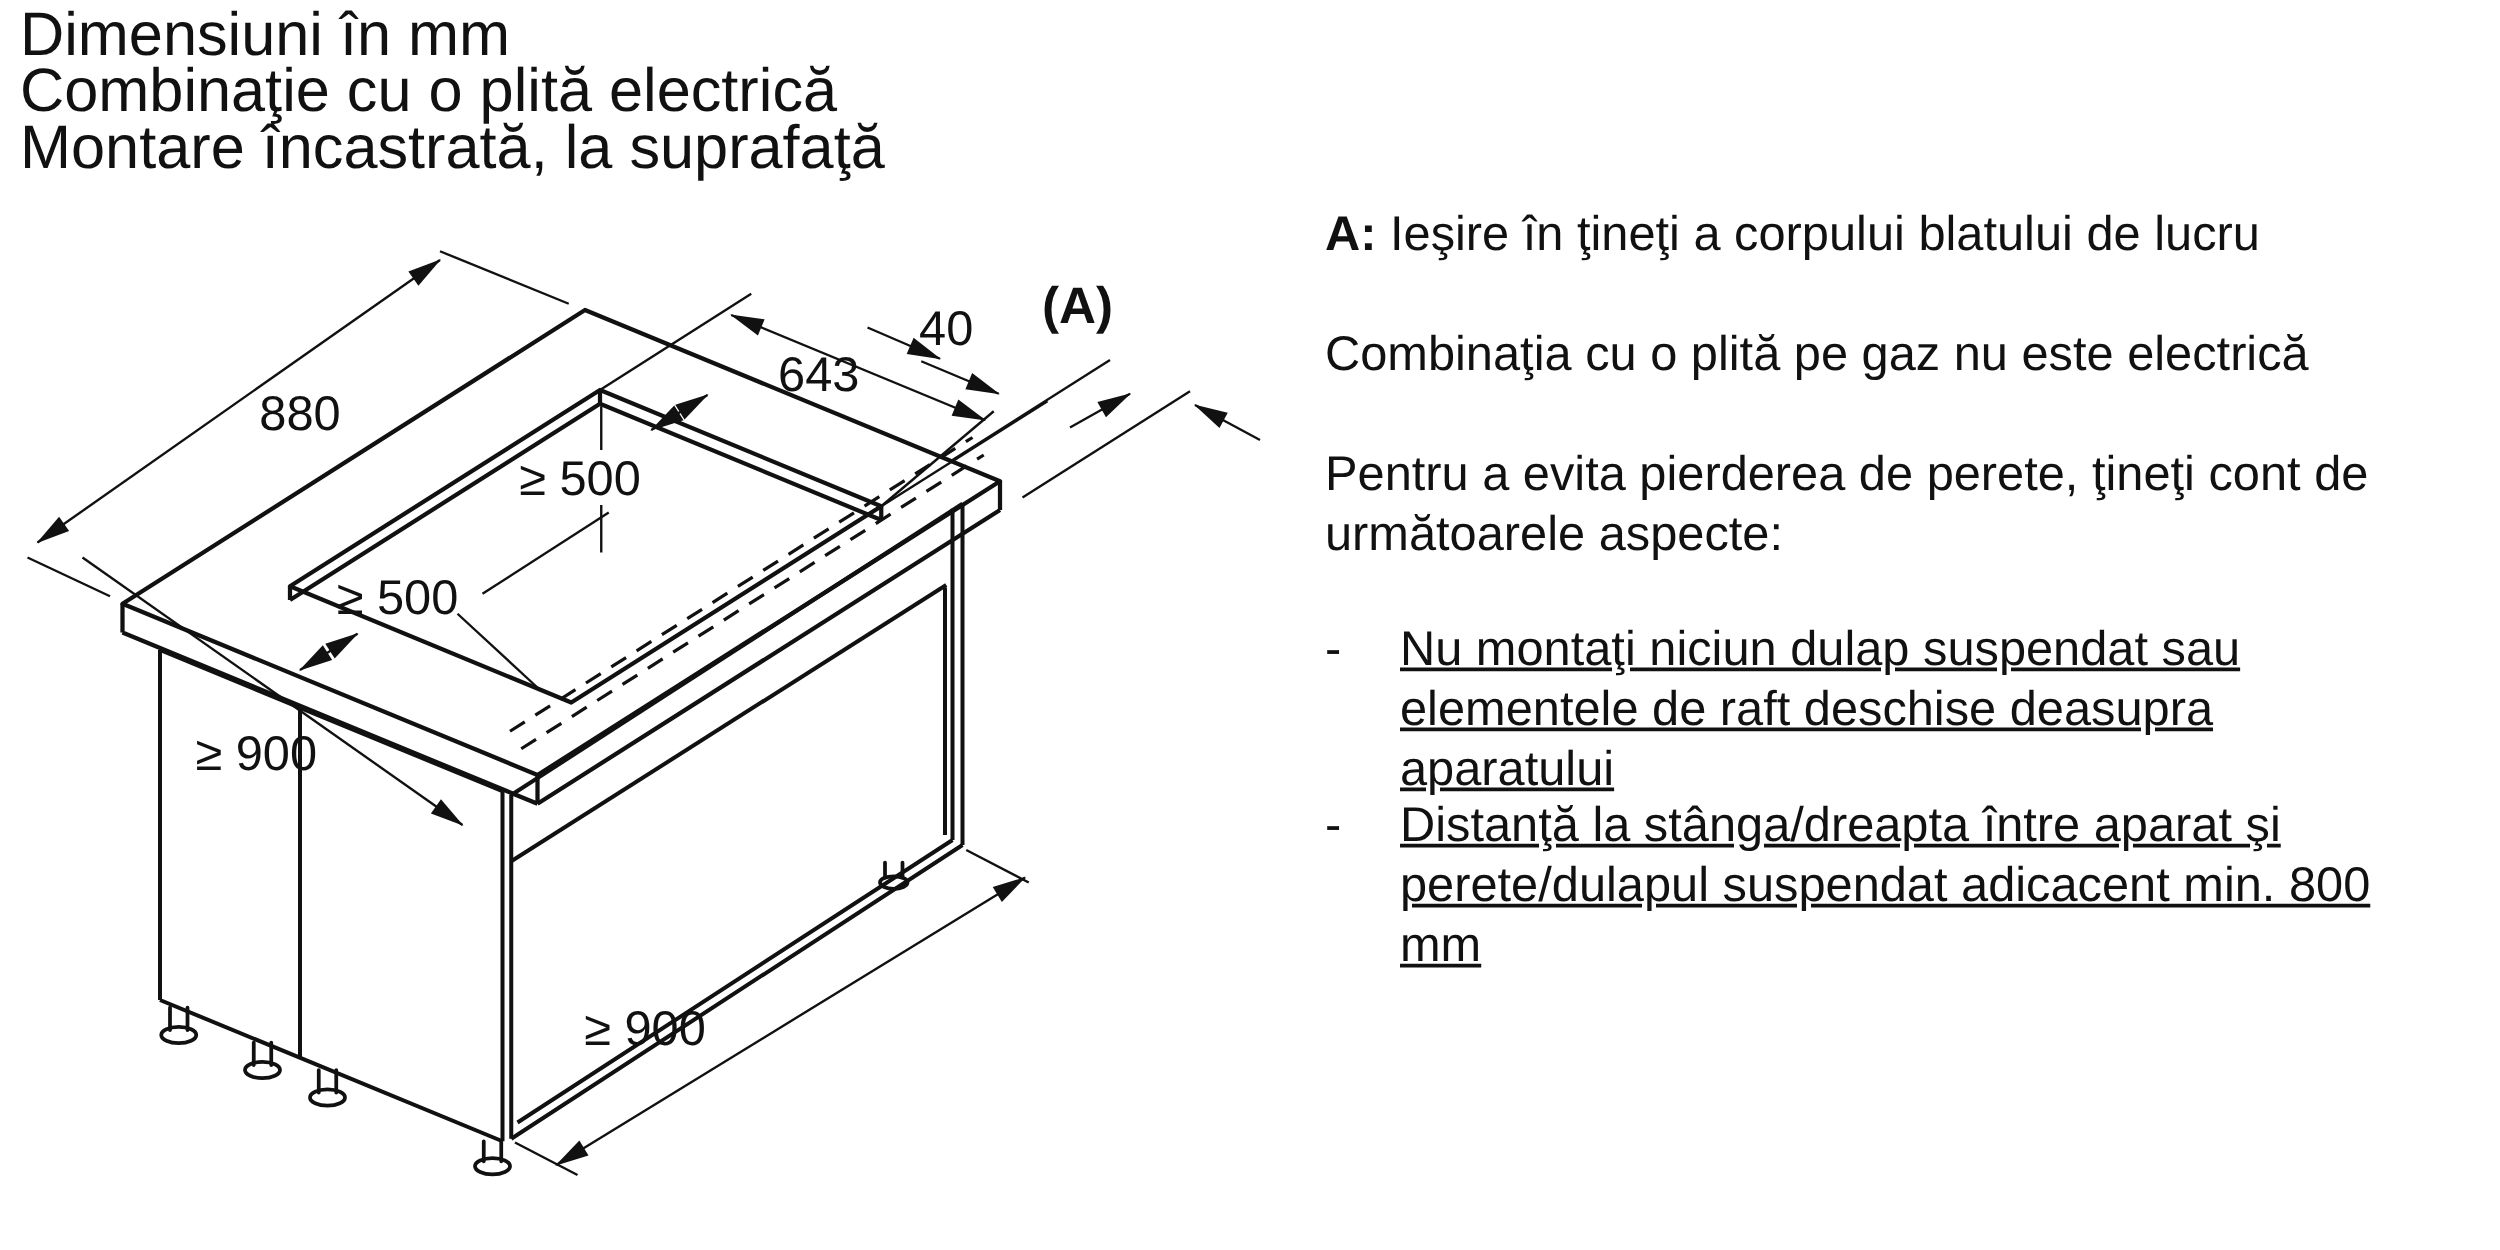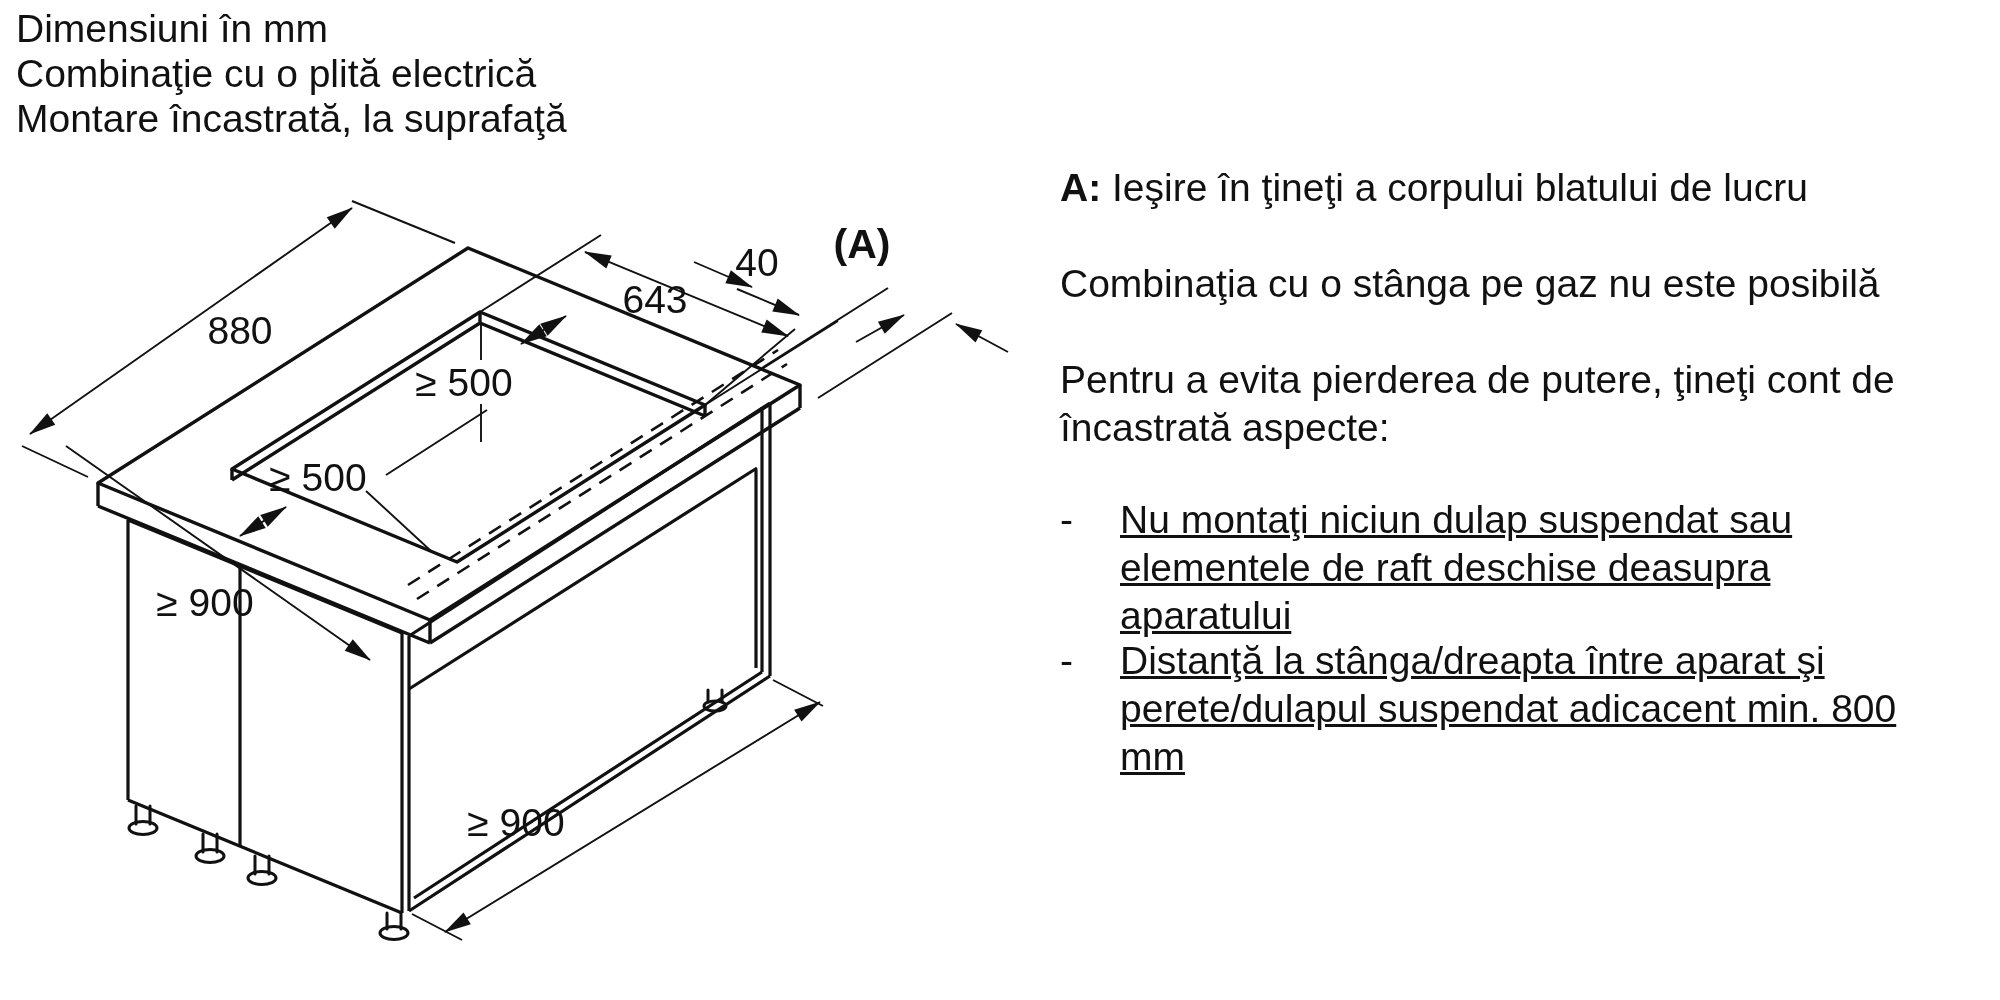--- a/index.html
+++ b/index.html
@@ -1,18 +1,18 @@
 <!DOCTYPE html>
 <html><head>
 <meta charset="utf-8">
 <style>
   html,body{margin:0;padding:0;background:#fff;}
   .canvas{position:relative;width:2000px;height:1000px;background:#ffffff;overflow:hidden;
           font-family:"Liberation Sans", sans-serif;color:#111;}
-  .title-block{position:absolute;left:16px;top:6px;line-height:45px;font-size:39px;white-space:nowrap;}
+  .title-block{position:absolute;left:16px;top:6px;line-height:45px;font-size:49px;white-space:nowrap;}
   .title-line{font-weight:400;}
   .title-line.bold{font-weight:400;}
   .notes{position:absolute;left:1060px;top:0;width:905px;font-size:39px;line-height:48px;}
   .note-a{position:absolute;left:0;top:164px;white-space:nowrap;}
   .note-a b{font-weight:700;}
   .note-gas{position:absolute;left:0;top:260px;white-space:nowrap;}
   .note-intro{position:absolute;left:0;top:356px;width:880px;}
   .bullet{position:absolute;left:0;display:flex;}
   .bullet-1{top:496px;}
   .bullet-2{top:637px;}
@@ -26,22 +26,22 @@
 <div class="canvas">
 
   <div class="title-block">
     <div class="title-line">Dimensiuni în mm</div>
     <div class="title-line bold">Combinaţie cu o plită electrică</div>
     <div class="title-line bold">Montare încastrată, la suprafaţă</div>
   </div>
 
   <div class="notes">
     <div class="note-a"><b>A:</b><span> Ieşire în ţineţi a corpului blatului de lucru</span></div>
-    <div class="note-gas">Combinaţia cu o stânga pe gaz nu este posibilă</div>
-    <div class="note-intro">Pentru a evita pierderea de putere, ţineţi cont de încastrată aspecte:</div>
+    <div class="note-gas">Combinaţia cu o plită pe gaz nu este electrică</div>
+    <div class="note-intro">Pentru a evita pierderea de perete, ţineţi cont de următoarele aspecte:</div>
     <div class="bullet bullet-1">
       <div class="bullet-marker">-</div>
       <div class="bullet-text">Nu montaţi niciun dulap suspendat sau elementele de raft deschise deasupra aparatului</div>
     </div>
     <div class="bullet bullet-2">
       <div class="bullet-marker">-</div>
       <div class="bullet-text">Distanţă la stânga/dreapta între aparat şi perete/dulapul suspendat adicacent min. 800 mm</div>
     </div>
   </div>
 

